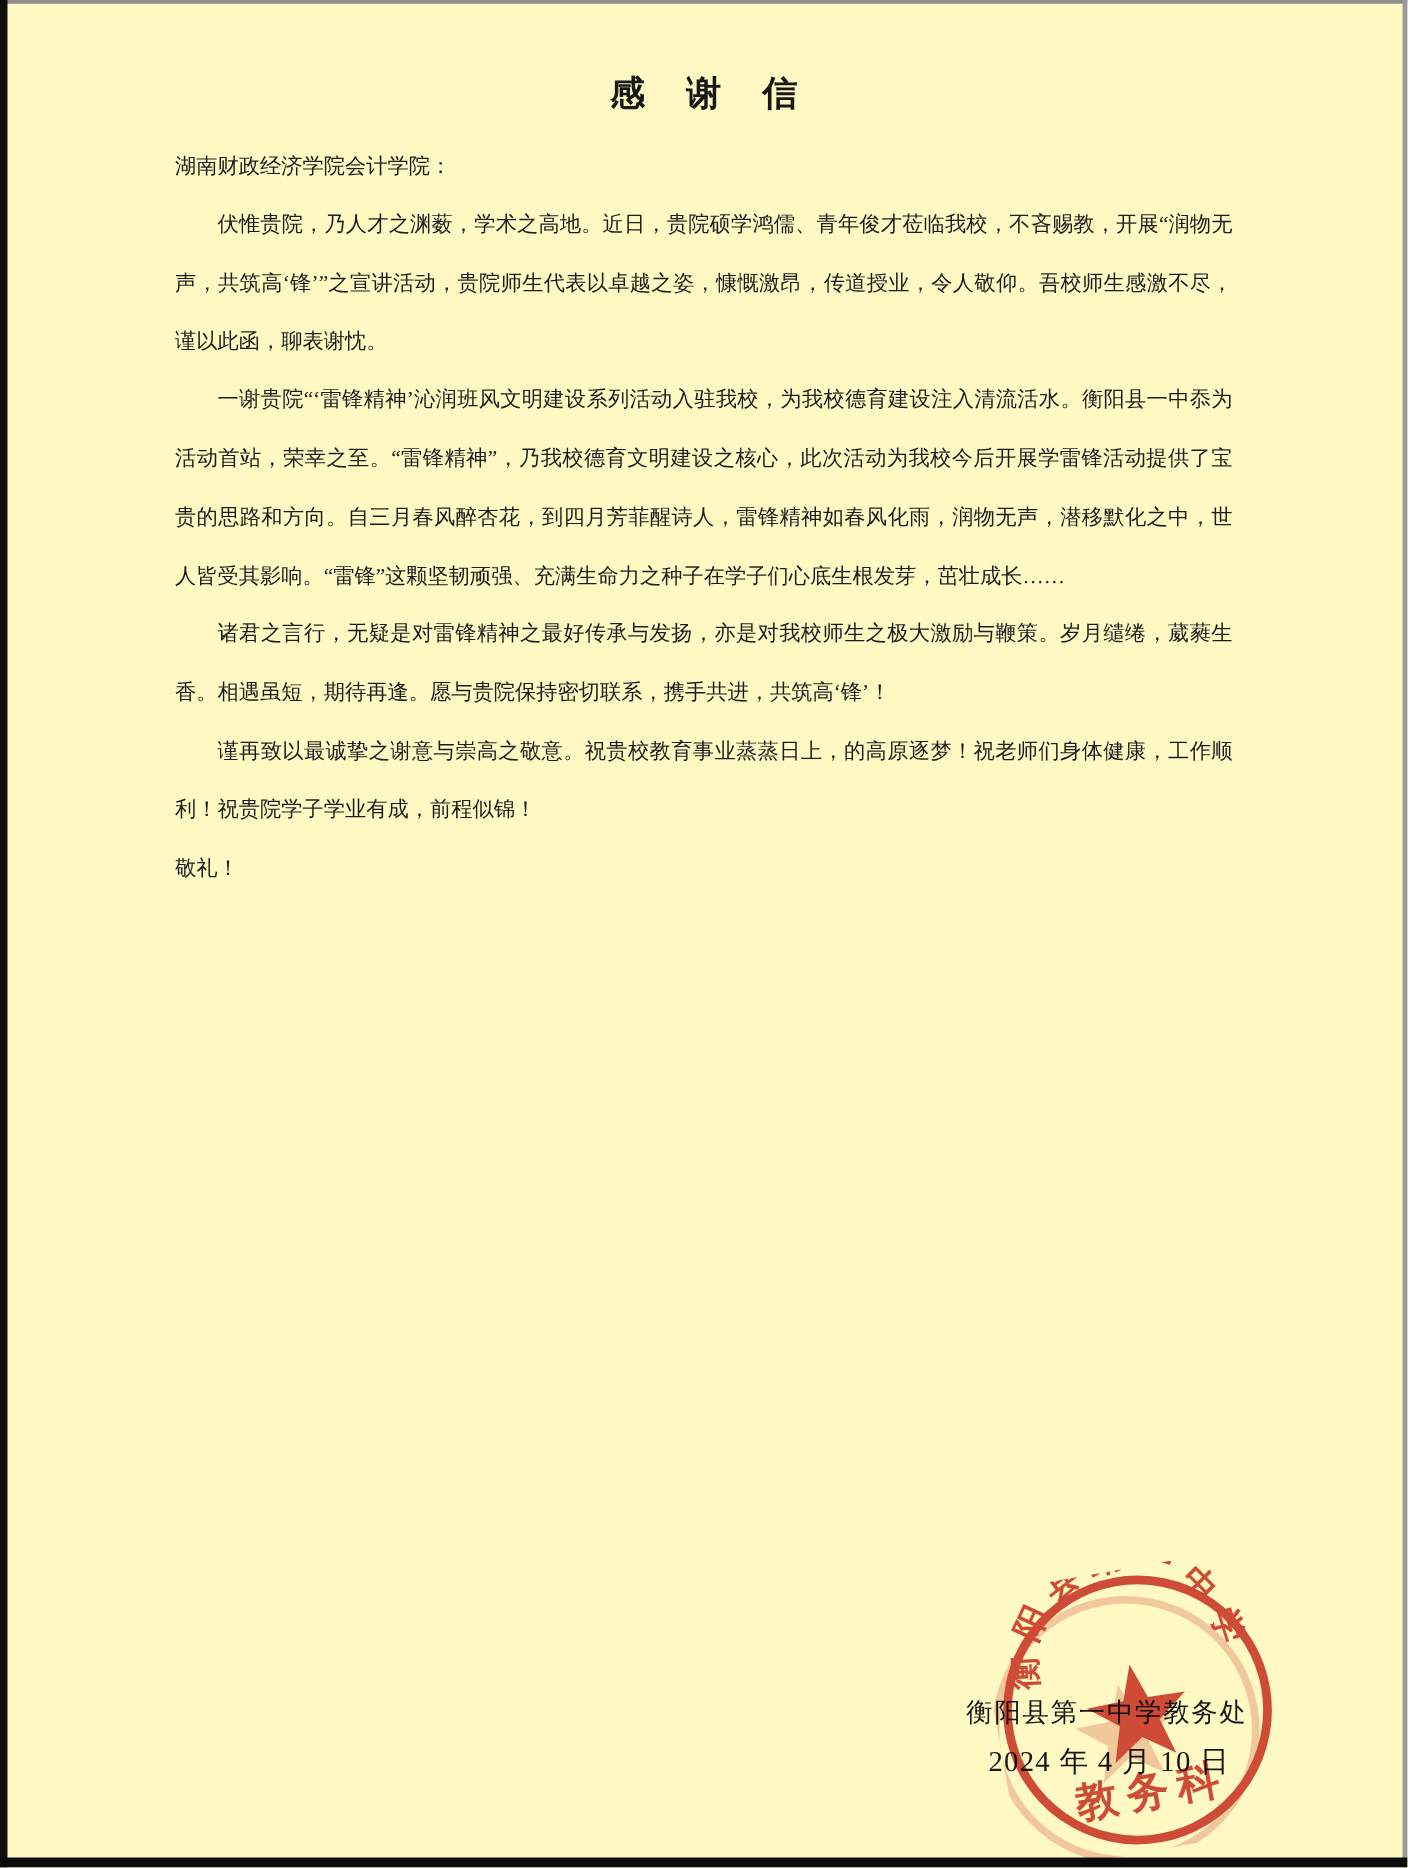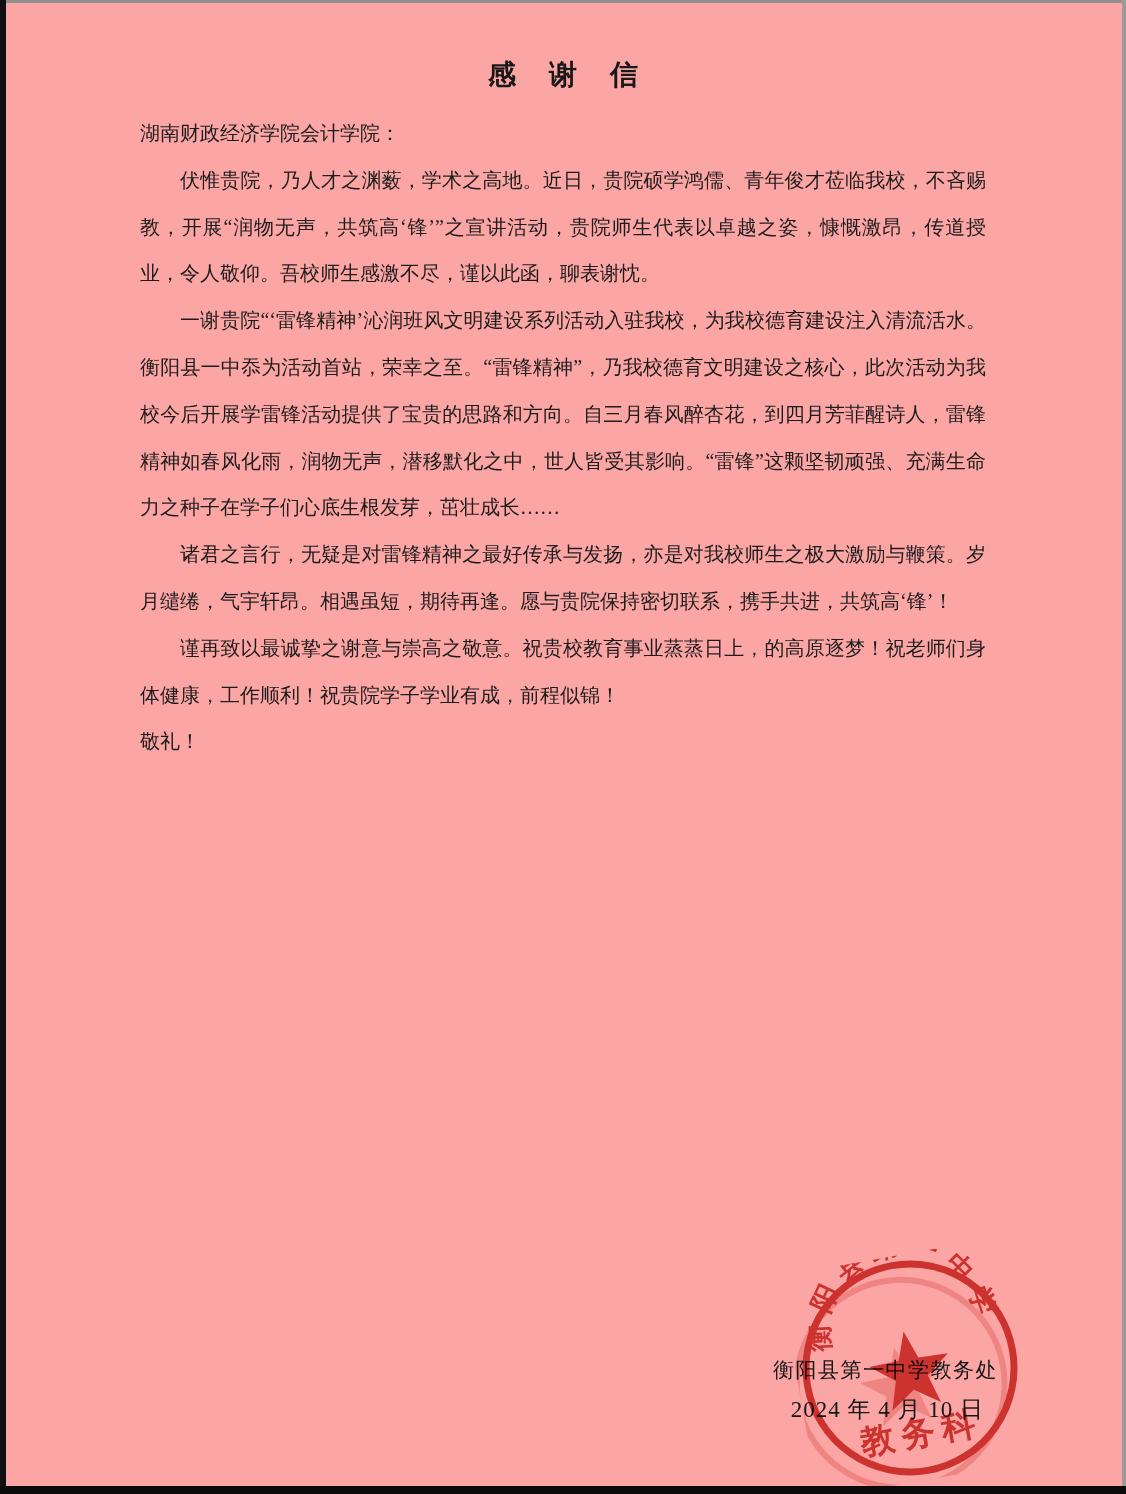--- a/index.html
+++ b/index.html
@@ -7,21 +7,21 @@
     padding: 0;
     width: 1126px;
     height: 1494px;
     overflow: hidden;
     background: #e8e7e5;
   }
   .scan-page {
     position: relative;
     width: 1126px;
     height: 1494px;
-    background: #fca5a5;
+    background: #fef9c3;
     font-family: "Liberation Serif", serif;
     color: #1e1e1e;
   }
   
   .edge { position: absolute; z-index: 5; }
   .edge-left   { left: 0; top: 0; width: 6px;  height: 1494px; background: #101010; }
   .edge-bottom { left: 0; top: 1486px; width: 1126px; height: 8px; background: #0b0b0b; }
   .edge-top    { left: 0; top: 0; width: 1126px; height: 3px; background: #8f8f8f; }
   .edge-right  { left: 1122px; top: 0; width: 4px; height: 1494px; background: #9a9a9a; }
 
@@ -35,21 +35,21 @@
   .letter-title {
     margin: 0 0 16px 0;
     font-size: 28px;
     font-weight: bold;
     text-align: center;
     letter-spacing: 13px;
     text-indent: 13px; 
     color: #181818;
   }
   .letter-body {
-    font-size: 20px;
+    font-size: 17px;
     line-height: 46.8px;
     text-align: justify;
     color: #1c1c1c;
   }
   .salutation { margin: 0; }
   .para { margin: 0; text-indent: 2em; }
   .closing-cizhi { margin: 0; text-indent: 2em; }
   .closing-jingli { margin: 0; }
 
   .sign-line {
@@ -96,21 +96,21 @@
   <div class="edge edge-right"></div>
   <div class="edge edge-bottom"></div>
 
   <div class="letter">
     <h1 class="letter-title">感 谢 信</h1>
 
     <div class="letter-body">
       <p class="salutation">湖南财政经济学院会计学院：</p>
       <p class="para">伏惟贵院，乃人才之渊薮，学术之高地。近日，贵院硕学鸿儒、青年俊才莅临我校，不吝赐教，开展“润物无声，共筑高‘锋’”之宣讲活动，贵院师生代表以卓越之姿，慷慨激昂，传道授业，令人敬仰。吾校师生感激不尽，谨以此函，聊表谢忱。</p>
       <p class="para">一谢贵院“‘雷锋精神’沁润班风文明建设系列活动入驻我校，为我校德育建设注入清流活水。衡阳县一中忝为活动首站，荣幸之至。“雷锋精神”，乃我校德育文明建设之核心，此次活动为我校今后开展学雷锋活动提供了宝贵的思路和方向。自三月春风醉杏花，到四月芳菲醒诗人，雷锋精神如春风化雨，润物无声，潜移默化之中，世人皆受其影响。“雷锋”这颗坚韧顽强、充满生命力之种子在学子们心底生根发芽，茁壮成长……</p>
-      <p class="para">诸君之言行，无疑是对雷锋精神之最好传承与发扬，亦是对我校师生之极大激励与鞭策。岁月缱绻，气宇轩昂。相遇虽短，期待再逢。愿与贵院保持密切联系，携手共进，共筑高‘锋’！</p>
+      <p class="para">诸君之言行，无疑是对雷锋精神之最好传承与发扬，亦是对我校师生之极大激励与鞭策。岁月缱绻，葳蕤生香。相遇虽短，期待再逢。愿与贵院保持密切联系，携手共进，共筑高‘锋’！</p>
       <p class="para">谨再致以最诚挚之谢意与崇高之敬意。祝贵校教育事业蒸蒸日上，的高原逐梦！祝老师们身体健康，工作顺利！祝贵院学子学业有成，前程似锦！</p>
       <p class="closing-jingli">敬礼！</p>
     </div>
   </div>
 
   <div class="sign-line">衡阳县第一中学教务处</div>
   <div class="date-line">2024 年 4 月 10 日</div>
 
   <div class="stamp">
     <svg viewBox="0 0 226 226" xmlns="http://www.w3.org/2000/svg">

